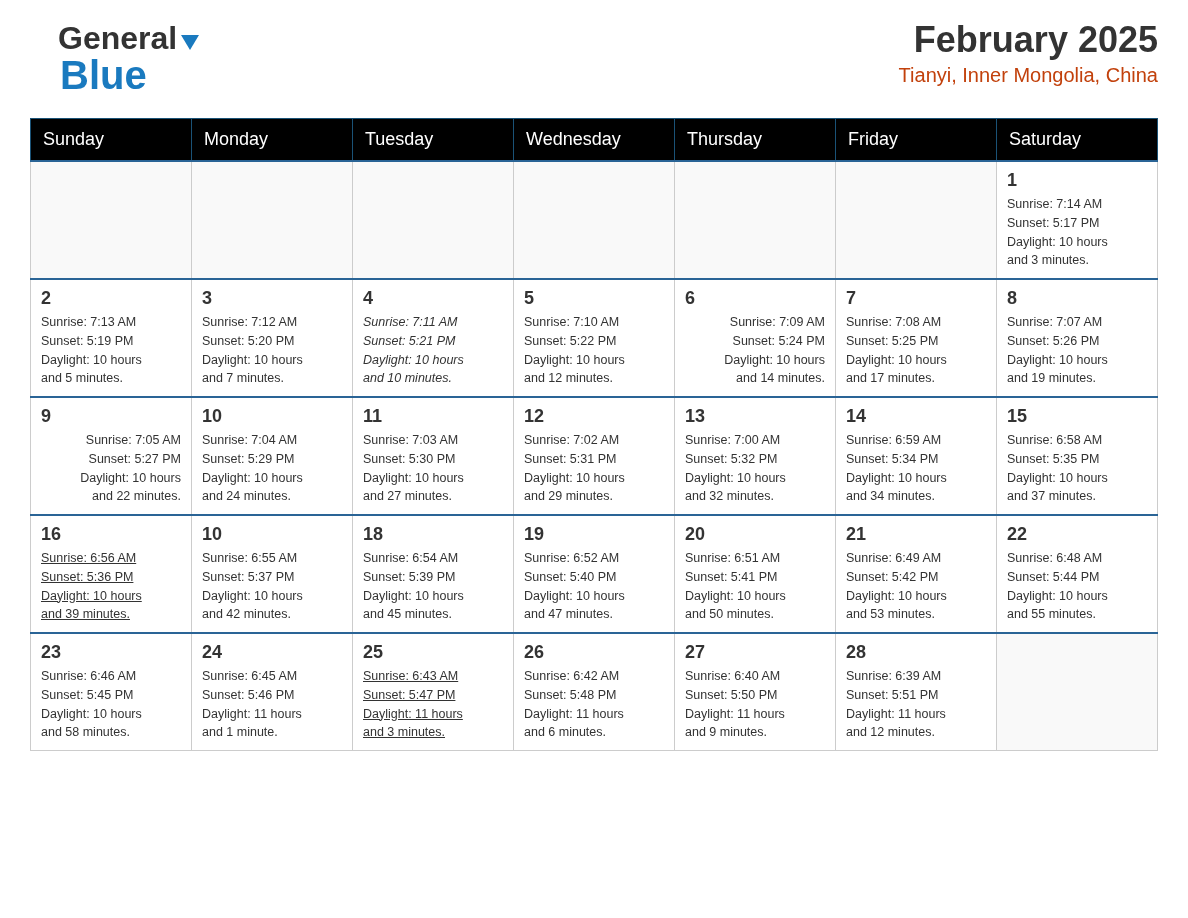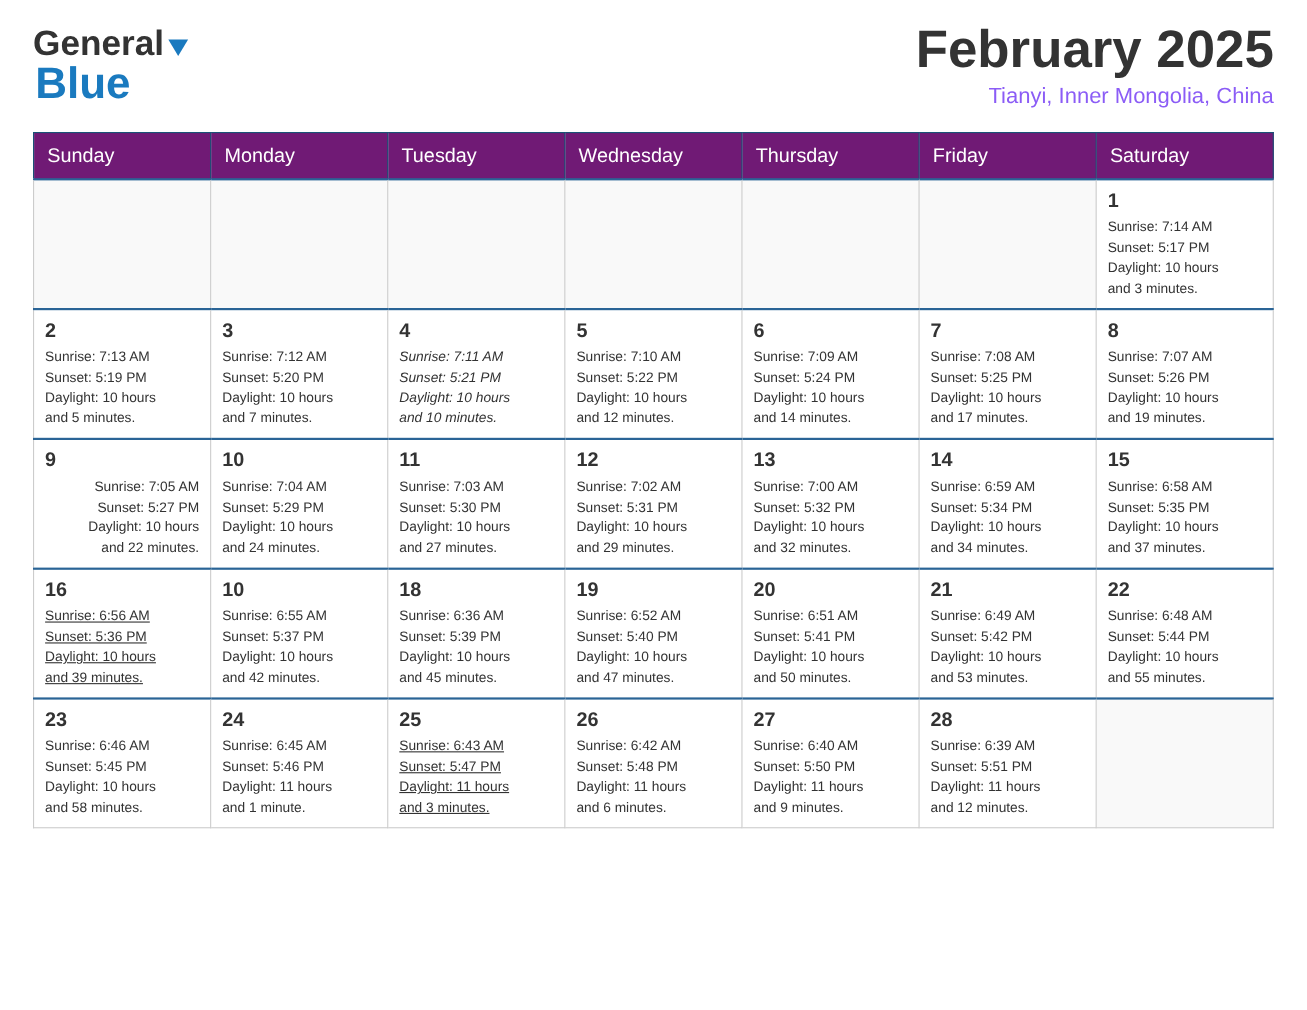--- a/index.html
+++ b/index.html
@@ -6,49 +6,50 @@
     body {
       font-family: Arial, sans-serif;
       background: #fff;
       padding: 20px 30px;
       width: 1188px;
       min-height: 918px;
     }
     .header {
       display: flex;
       justify-content: space-between;
-      align-items: center;
+      align-items: flex-start;
       margin-bottom: 20px;
+      margin-left: 28px;
     }
     .logo {
       display: flex;
       flex-direction: column;
       align-items: flex-start;
     }
     .header-right {
       text-align: right;
     }
     .month-title {
-      font-size: 48px;
+      font-size: 36px;
       font-weight: bold;
       color: #333;
       line-height: 1.1;
     }
     .location {
       font-size: 20px;
-      color: #8b5cf6;
+      color: #c2410c;
       margin-top: 4px;
     }
     .calendar {
       width: 100%;
       border-collapse: collapse;
       border: 1px solid #ccc;
     }
     .calendar th {
-      background-color: #701a75;
+      background-color: #000000;
       color: #fff;
       font-size: 18px;
       font-weight: normal;
       padding: 10px 12px;
       text-align: left;
       border: 1px solid #1a5276;
     }
     .calendar td {
       width: 14.28%;
       vertical-align: top;
@@ -149,21 +150,21 @@
         </td>
         <td>
           <div class="day-number">5</div>
           <div class="day-info" style="white-space: pre-line;">Sunrise: 7:10 AM
 Sunset: 5:22 PM
 Daylight: 10 hours
 and 12 minutes.</div>
         </td>
         <td>
           <div class="day-number">6</div>
-          <div class="day-info" style="white-space: pre-line;">Sunrise: 7:09 AM
+          <div class="day-info" style="white-space: pre-line; text-align: right;">Sunrise: 7:09 AM
 Sunset: 5:24 PM
 Daylight: 10 hours
 and 14 minutes.</div>
         </td>
         <td>
           <div class="day-number">7</div>
           <div class="day-info" style="white-space: pre-line;">Sunrise: 7:08 AM
 Sunset: 5:25 PM
 Daylight: 10 hours
 and 17 minutes.</div>
@@ -237,21 +238,21 @@
         </td>
         <td>
           <div class="day-number">10</div>
           <div class="day-info" style="white-space: pre-line;">Sunrise: 6:55 AM
 Sunset: 5:37 PM
 Daylight: 10 hours
 and 42 minutes.</div>
         </td>
         <td>
           <div class="day-number">18</div>
-          <div class="day-info" style="white-space: pre-line;">Sunrise: 6:36 AM
+          <div class="day-info" style="white-space: pre-line;">Sunrise: 6:54 AM
 Sunset: 5:39 PM
 Daylight: 10 hours
 and 45 minutes.</div>
         </td>
         <td>
           <div class="day-number">19</div>
           <div class="day-info" style="white-space: pre-line;">Sunrise: 6:52 AM
 Sunset: 5:40 PM
 Daylight: 10 hours
 and 47 minutes.</div>

